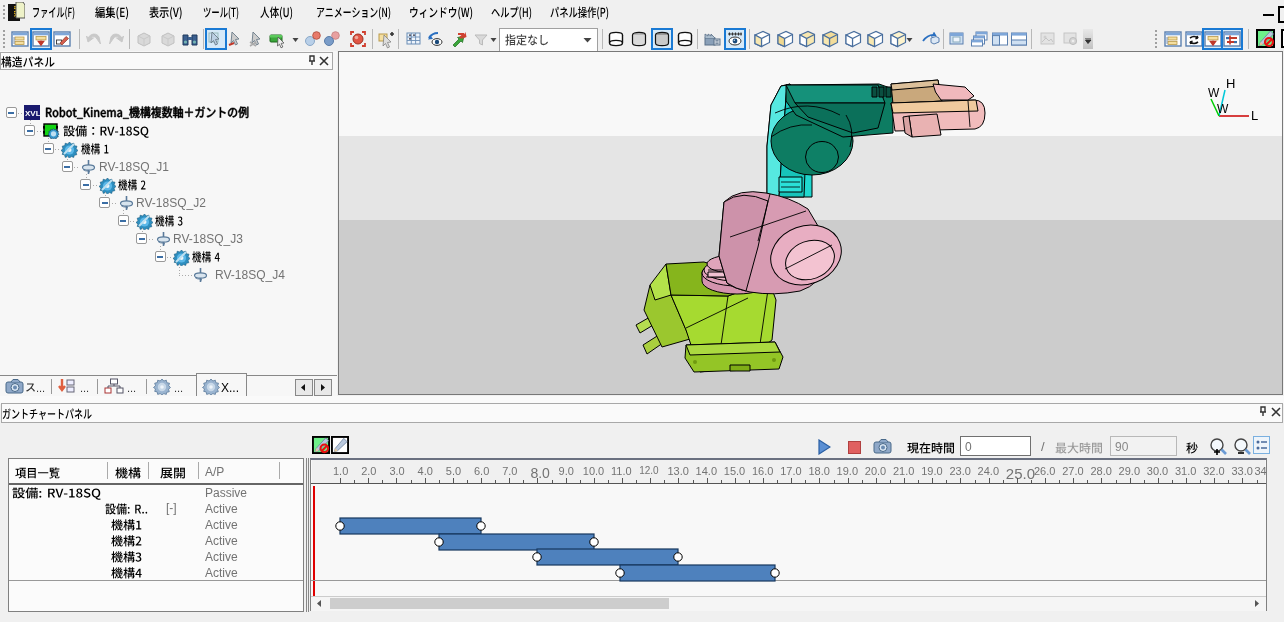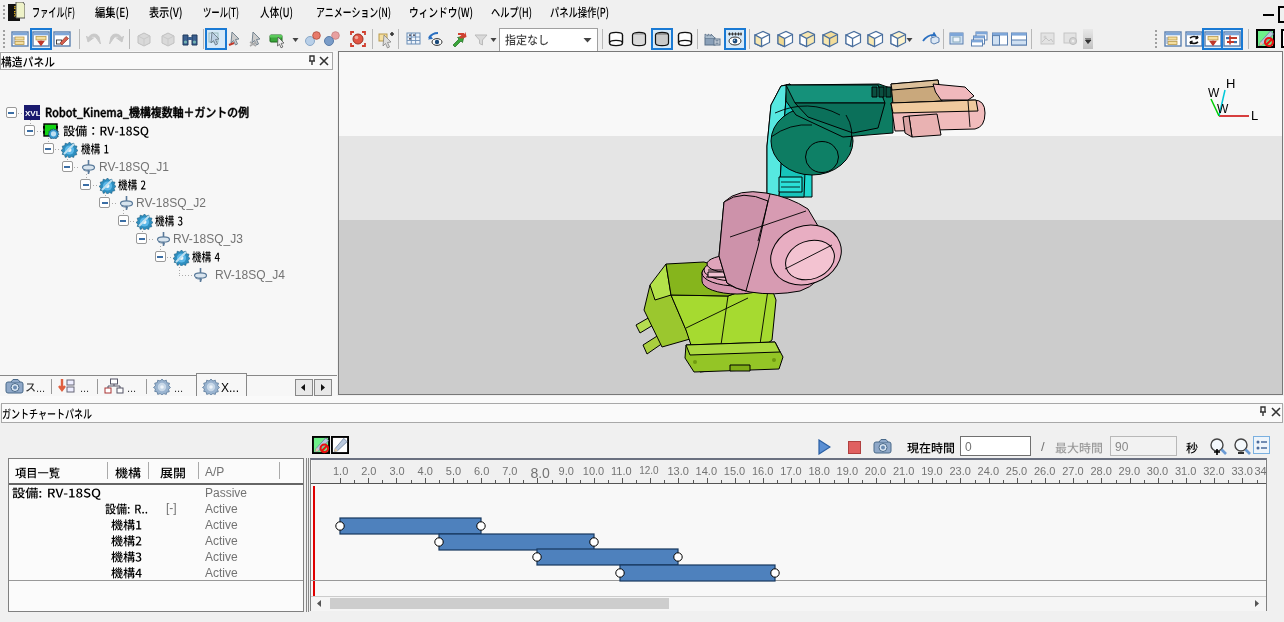--- a/index.html
+++ b/index.html
@@ -741,21 +741,21 @@
 <div class="abs" style="left:918.1px;top:480px;width:1px;height:3px;background:#555"></div>
 <div class="txt" style="left:921.2px;top:466px;font-size:11px">19.0</div>
 <div class="abs" style="left:932.2px;top:478px;width:1px;height:5px;background:#555"></div>
 <div class="abs" style="left:946.3px;top:480px;width:1px;height:3px;background:#555"></div>
 <div class="txt" style="left:949.4px;top:466px;font-size:11px">23.0</div>
 <div class="abs" style="left:960.4px;top:478px;width:1px;height:5px;background:#555"></div>
 <div class="abs" style="left:974.5px;top:480px;width:1px;height:3px;background:#555"></div>
 <div class="txt" style="left:977.6px;top:466px;font-size:11px">24.0</div>
 <div class="abs" style="left:988.6px;top:478px;width:1px;height:5px;background:#555"></div>
 <div class="abs" style="left:1002.7px;top:480px;width:1px;height:3px;background:#555"></div>
-<div class="txt" style="left:1005.8px;top:466px;font-size:11px">25.0</div>
+<div class="txt" style="left:1005.8px;top:466px;font-size:15px">25.0</div>
 <div class="abs" style="left:1016.8px;top:478px;width:1px;height:5px;background:#555"></div>
 <div class="abs" style="left:1030.9px;top:480px;width:1px;height:3px;background:#555"></div>
 <div class="txt" style="left:1034.0px;top:466px;font-size:11px">26.0</div>
 <div class="abs" style="left:1045.0px;top:478px;width:1px;height:5px;background:#555"></div>
 <div class="abs" style="left:1059.1px;top:480px;width:1px;height:3px;background:#555"></div>
 <div class="txt" style="left:1062.2px;top:466px;font-size:11px">27.0</div>
 <div class="abs" style="left:1073.2px;top:478px;width:1px;height:5px;background:#555"></div>
 <div class="abs" style="left:1087.3px;top:480px;width:1px;height:3px;background:#555"></div>
 <div class="txt" style="left:1090.4px;top:466px;font-size:11px">28.0</div>
 <div class="abs" style="left:1101.4px;top:478px;width:1px;height:5px;background:#555"></div>

